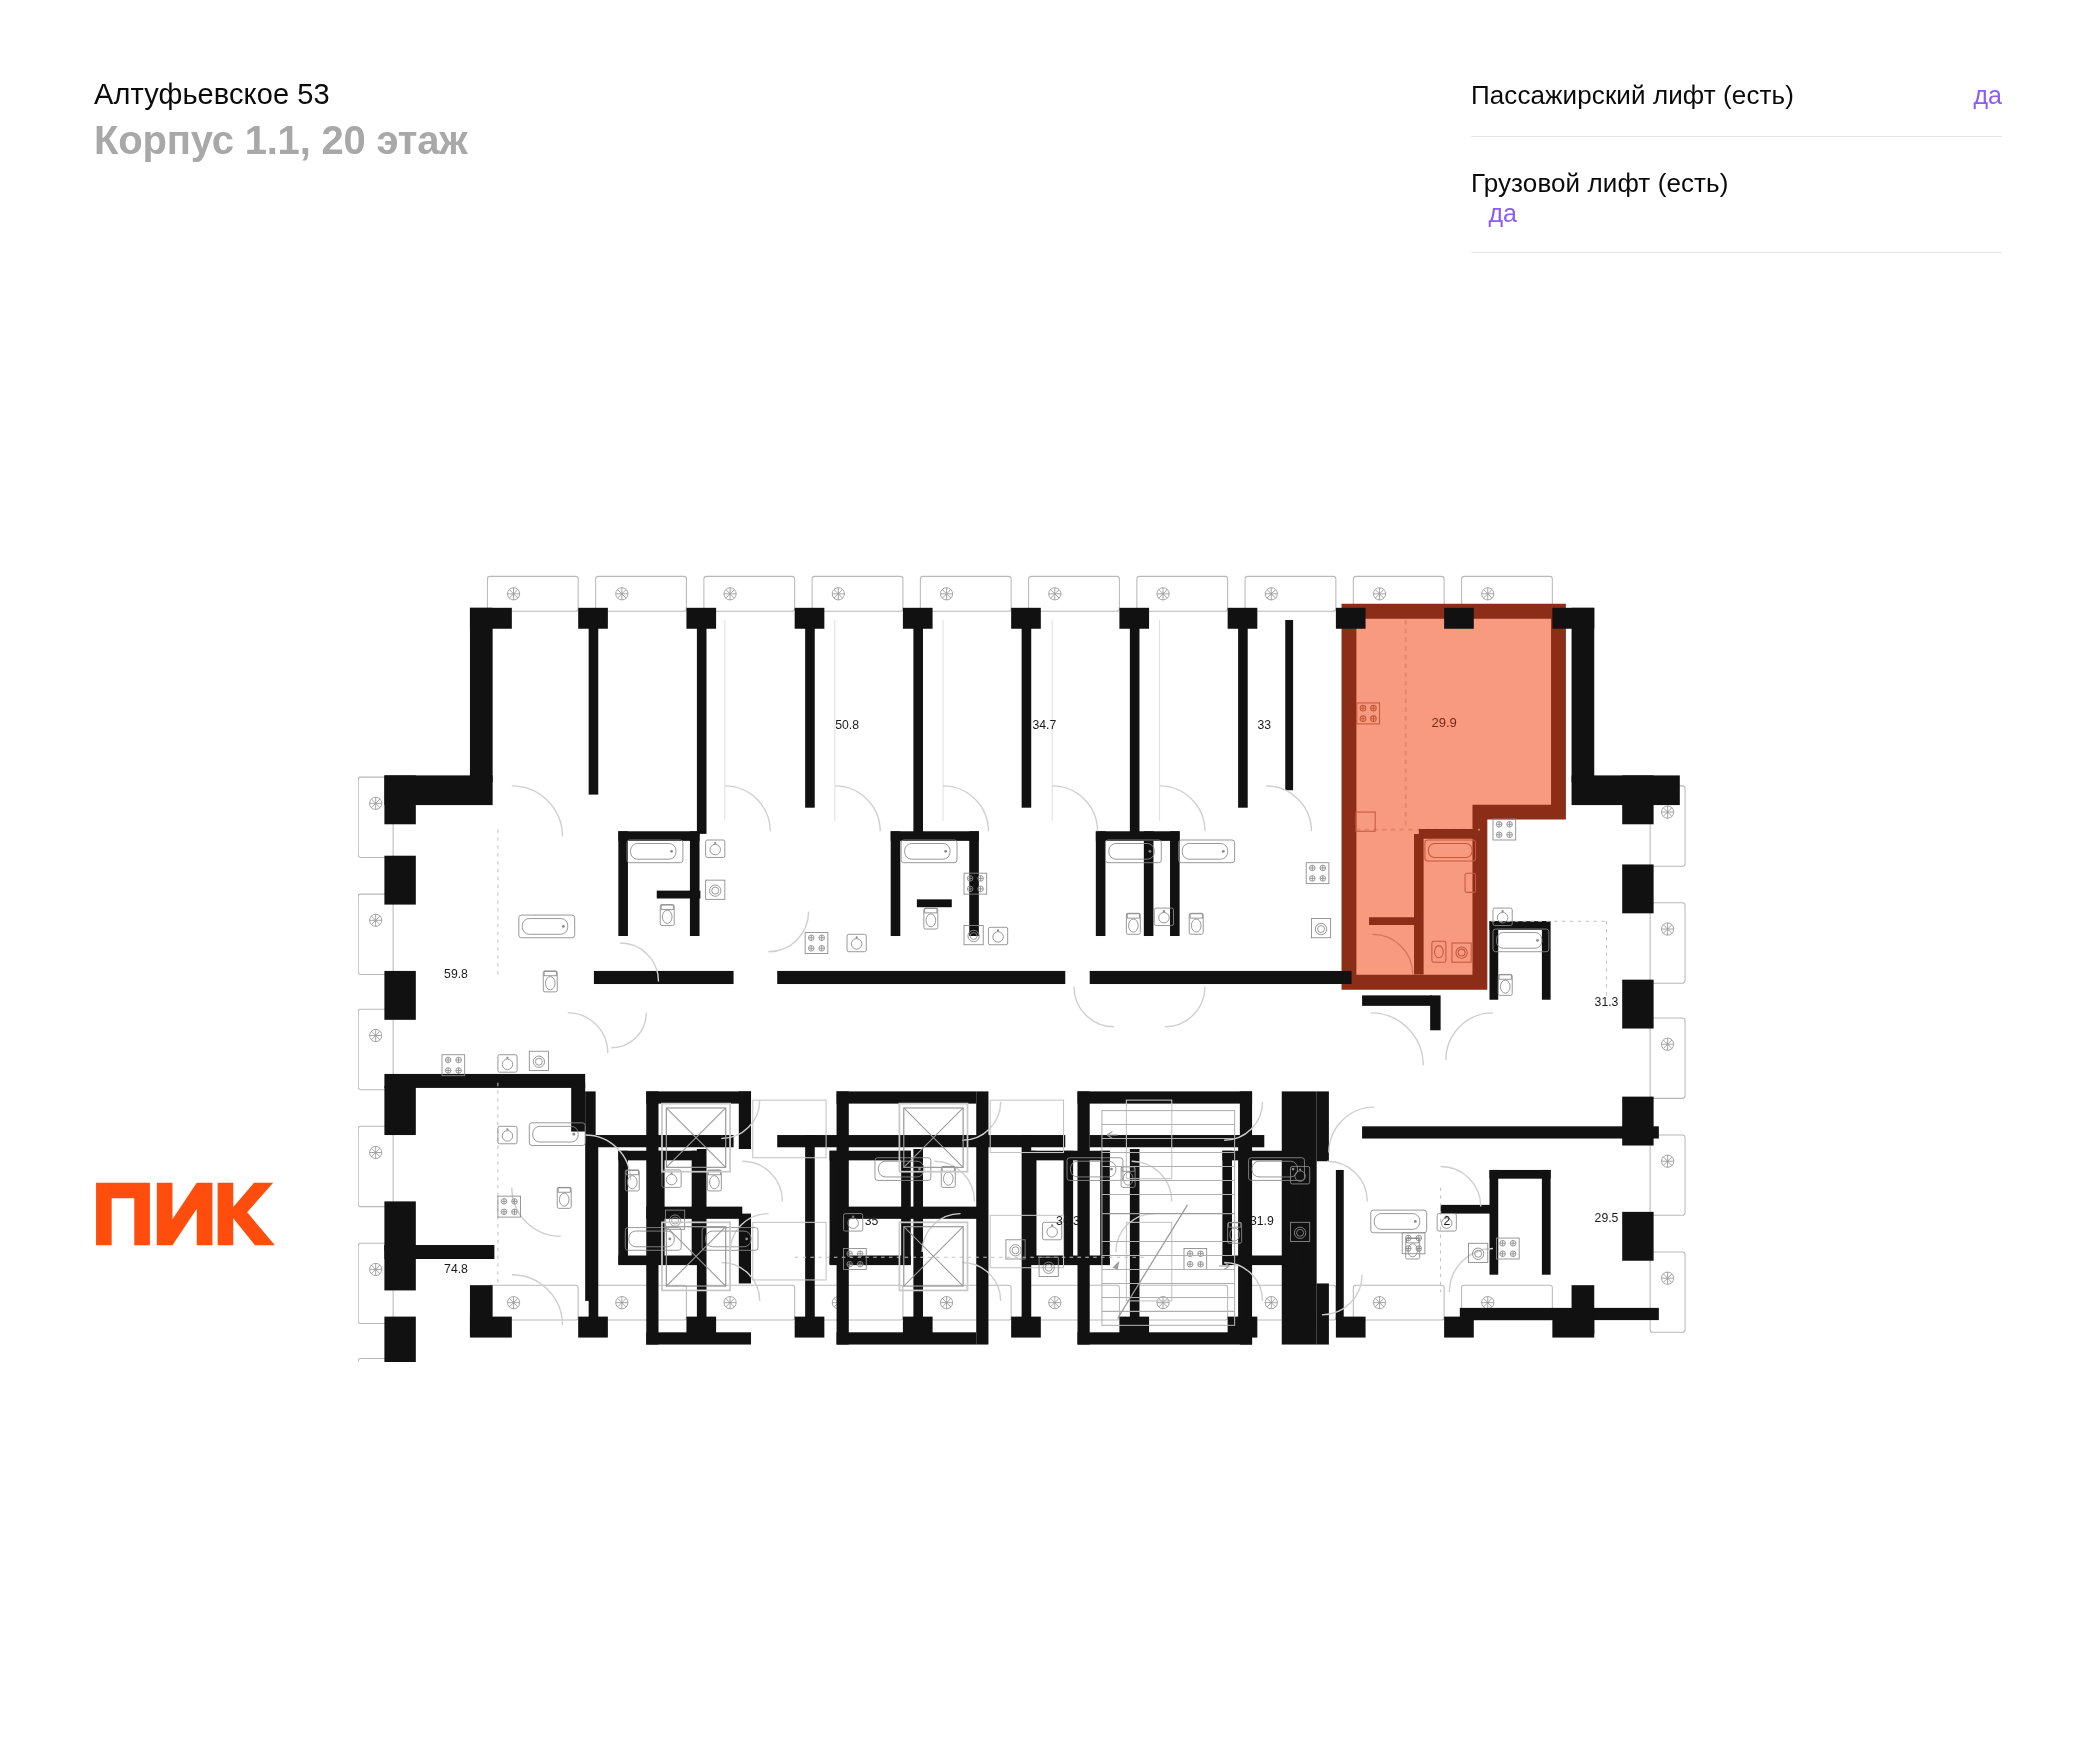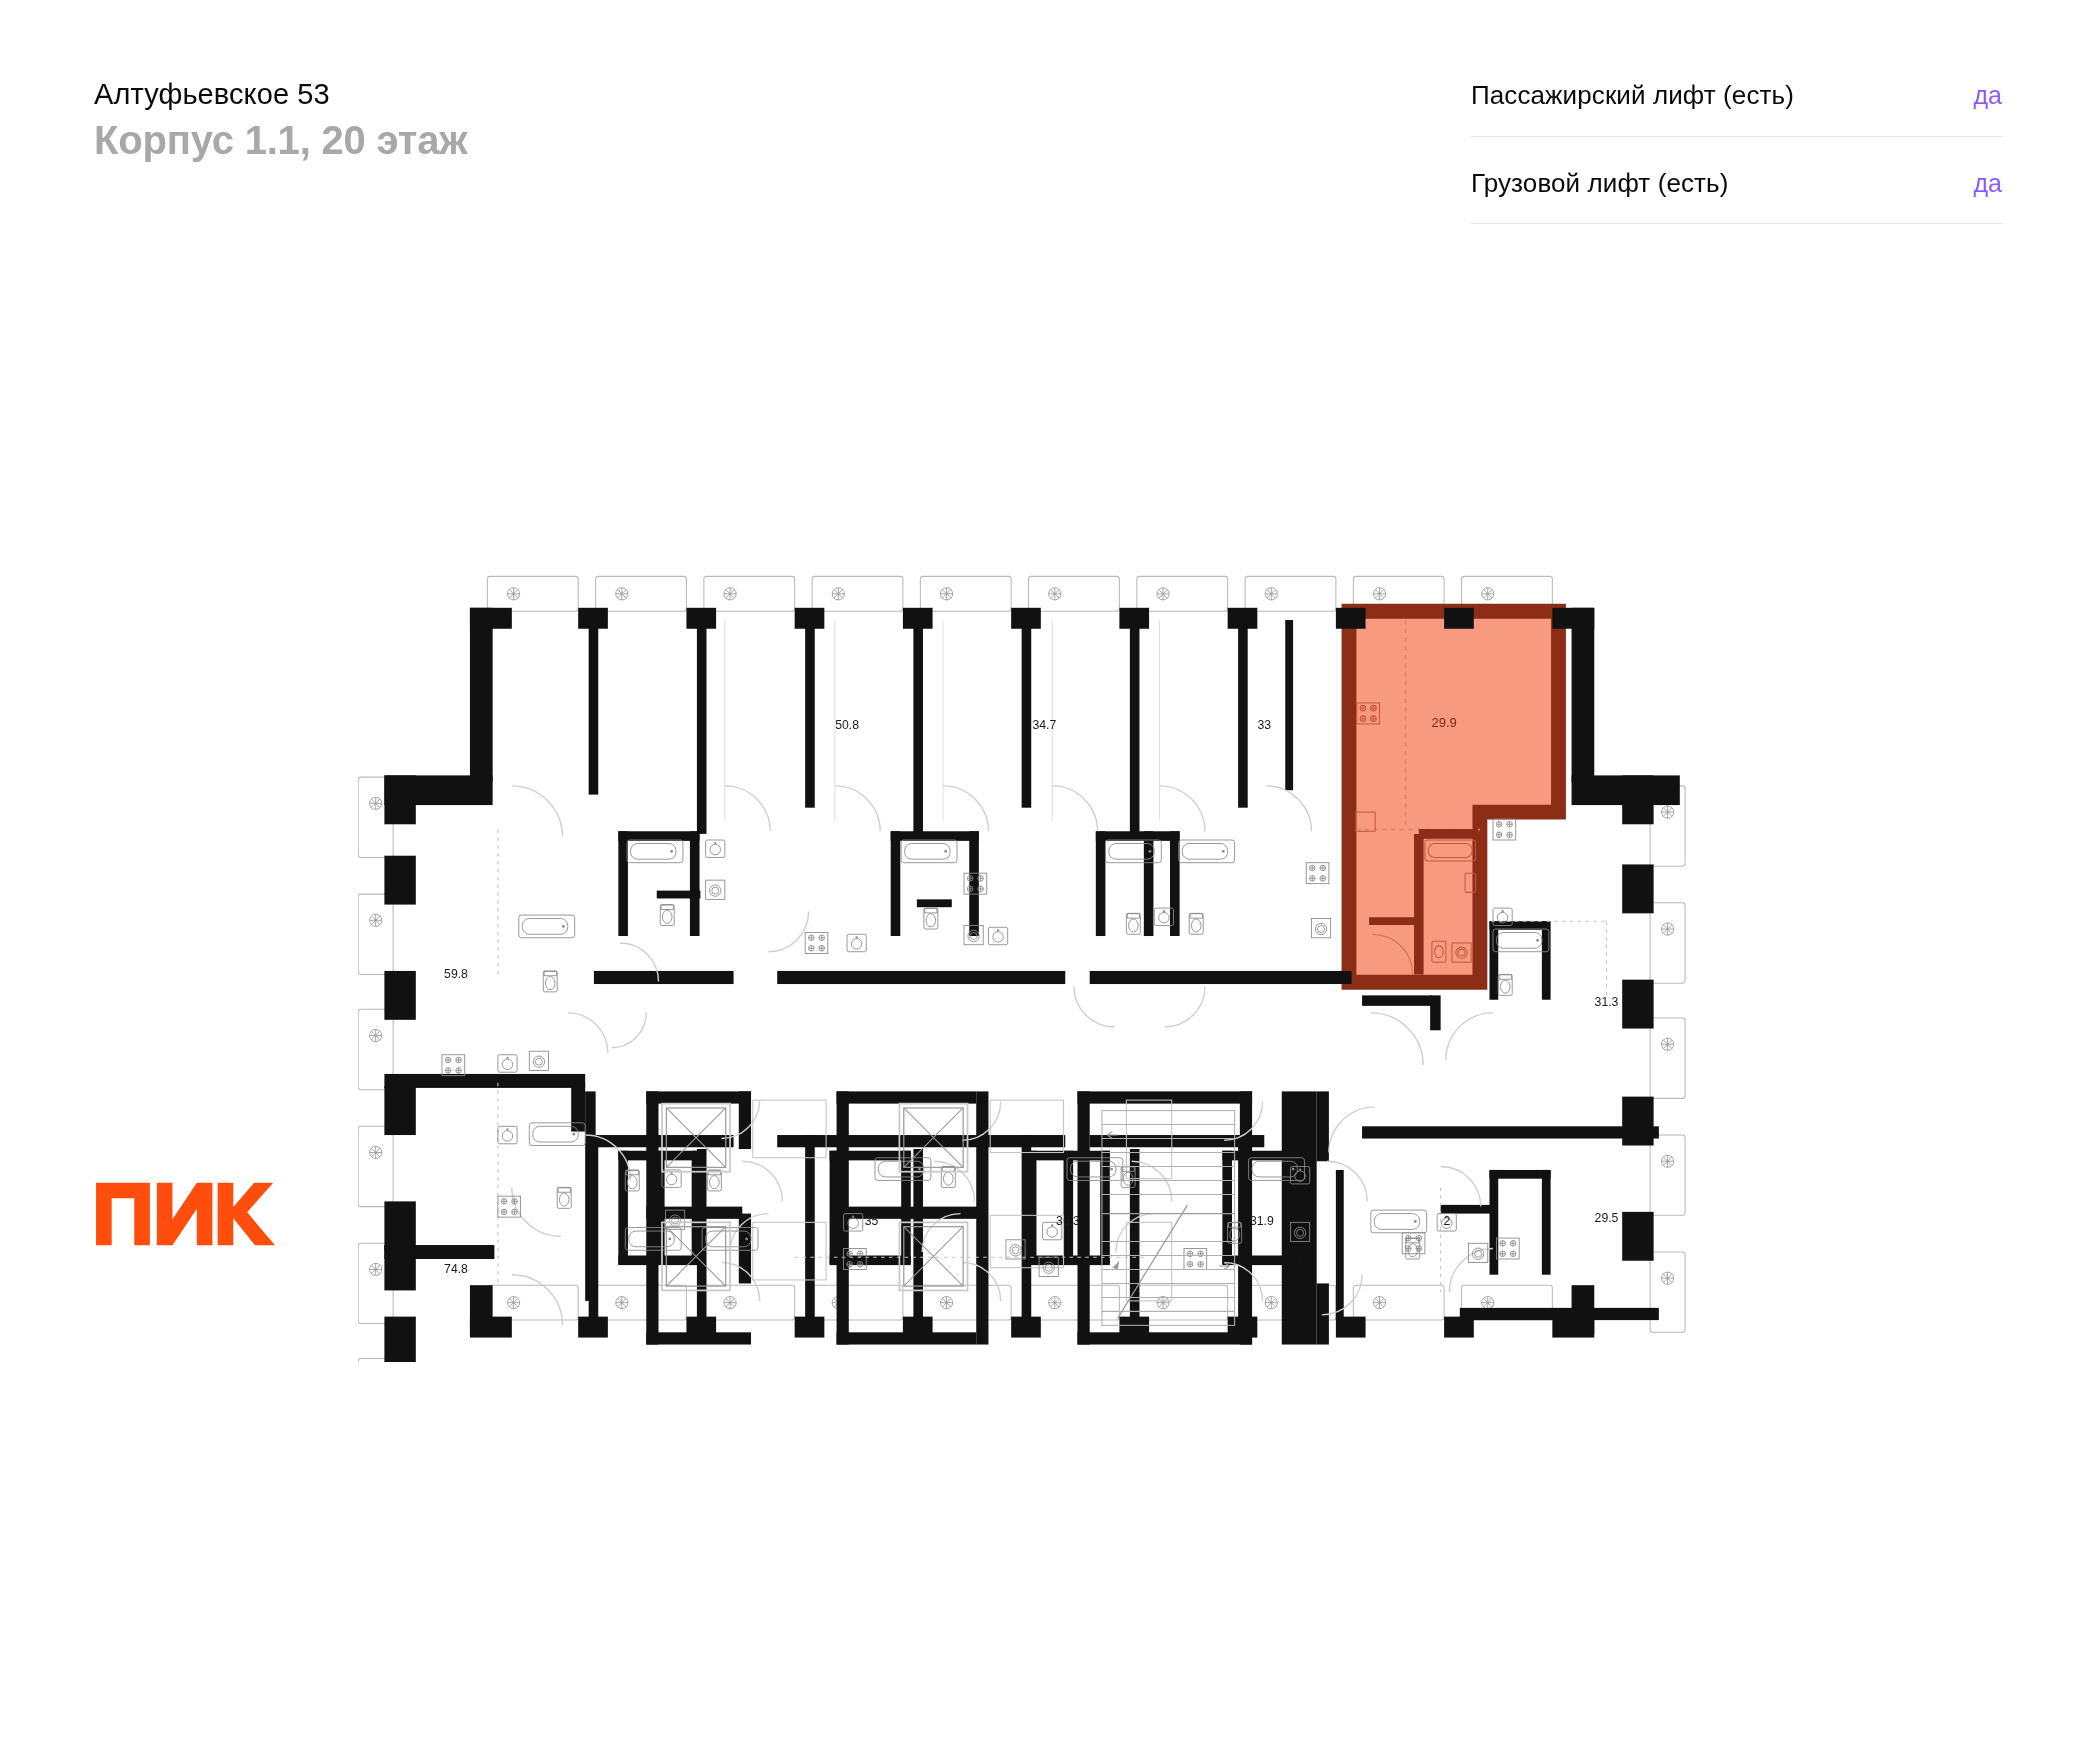--- a/index.html
+++ b/index.html
@@ -55,21 +55,21 @@
     top: 80px;
     width: 531px;
   }
   .spec-row {
     display: flex;
     align-items: baseline;
     justify-content: space-between;
     padding: 0 0 24.5px 0;
     border-bottom: 1.7px solid #e6e6e6;
   }
-  .spec-row + .spec-row { padding-top: 31px; }
+  .spec-row + .spec-row { padding-top: 31px; flex-direction: column; }
   .spec-label {
     font-size: 26px;
     font-weight: 400;
     color: #0a0a0a;
     letter-spacing: 0.1px;
     text-align: right;
   }
   .spec-value {
     font-size: 25px;
     font-weight: 400;

